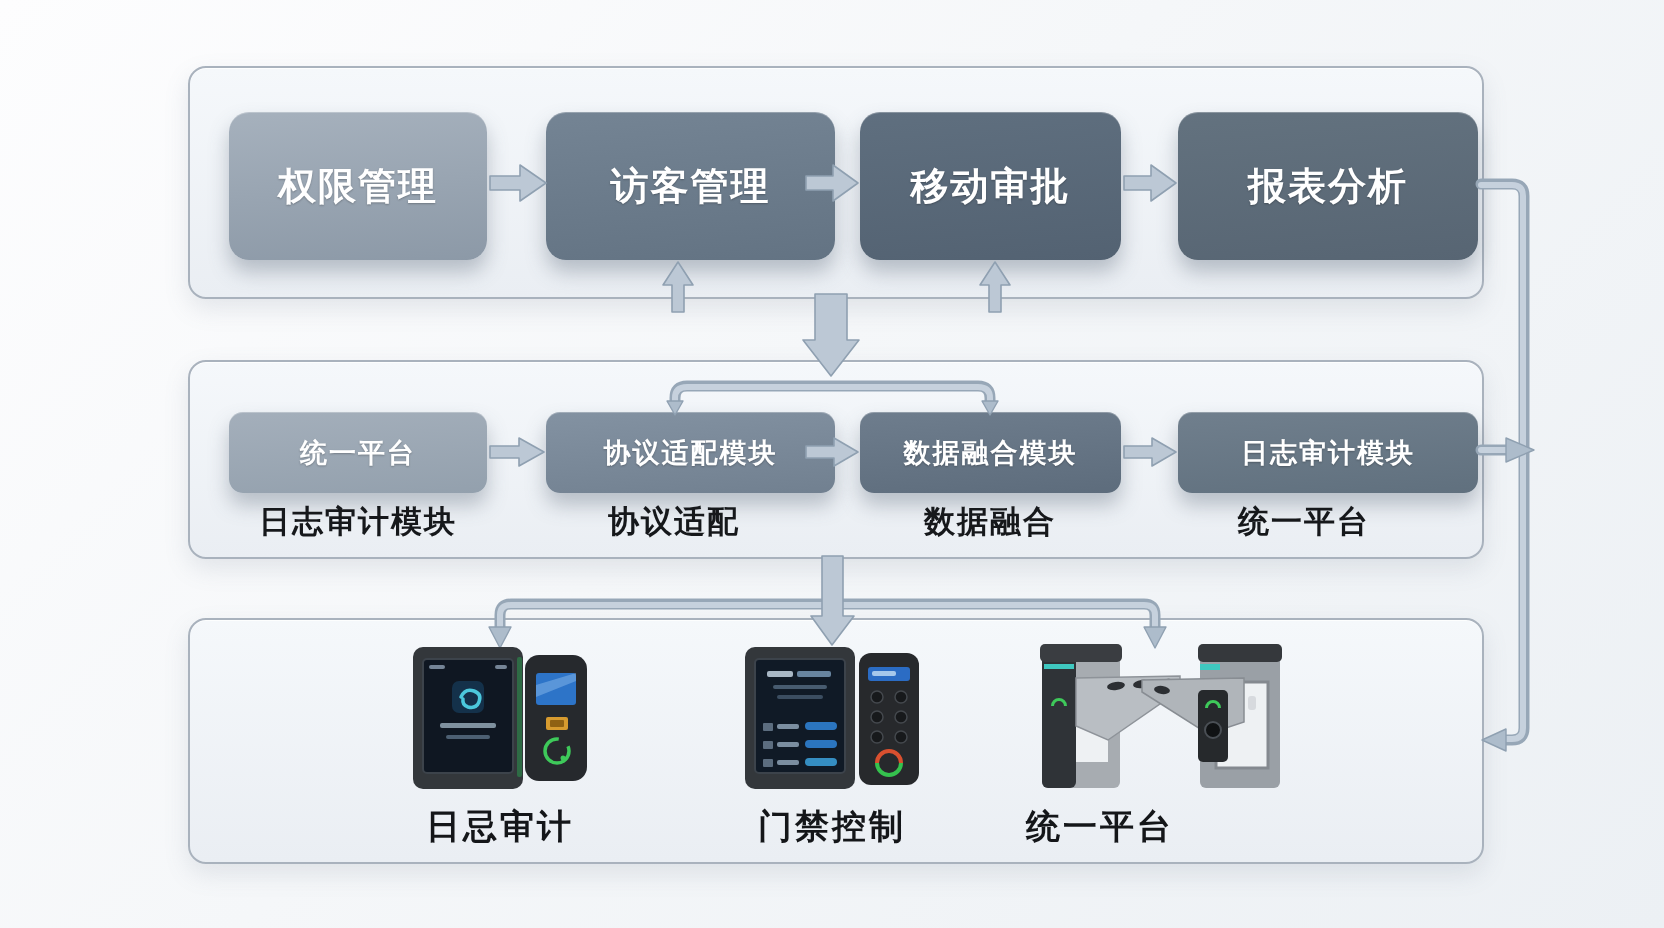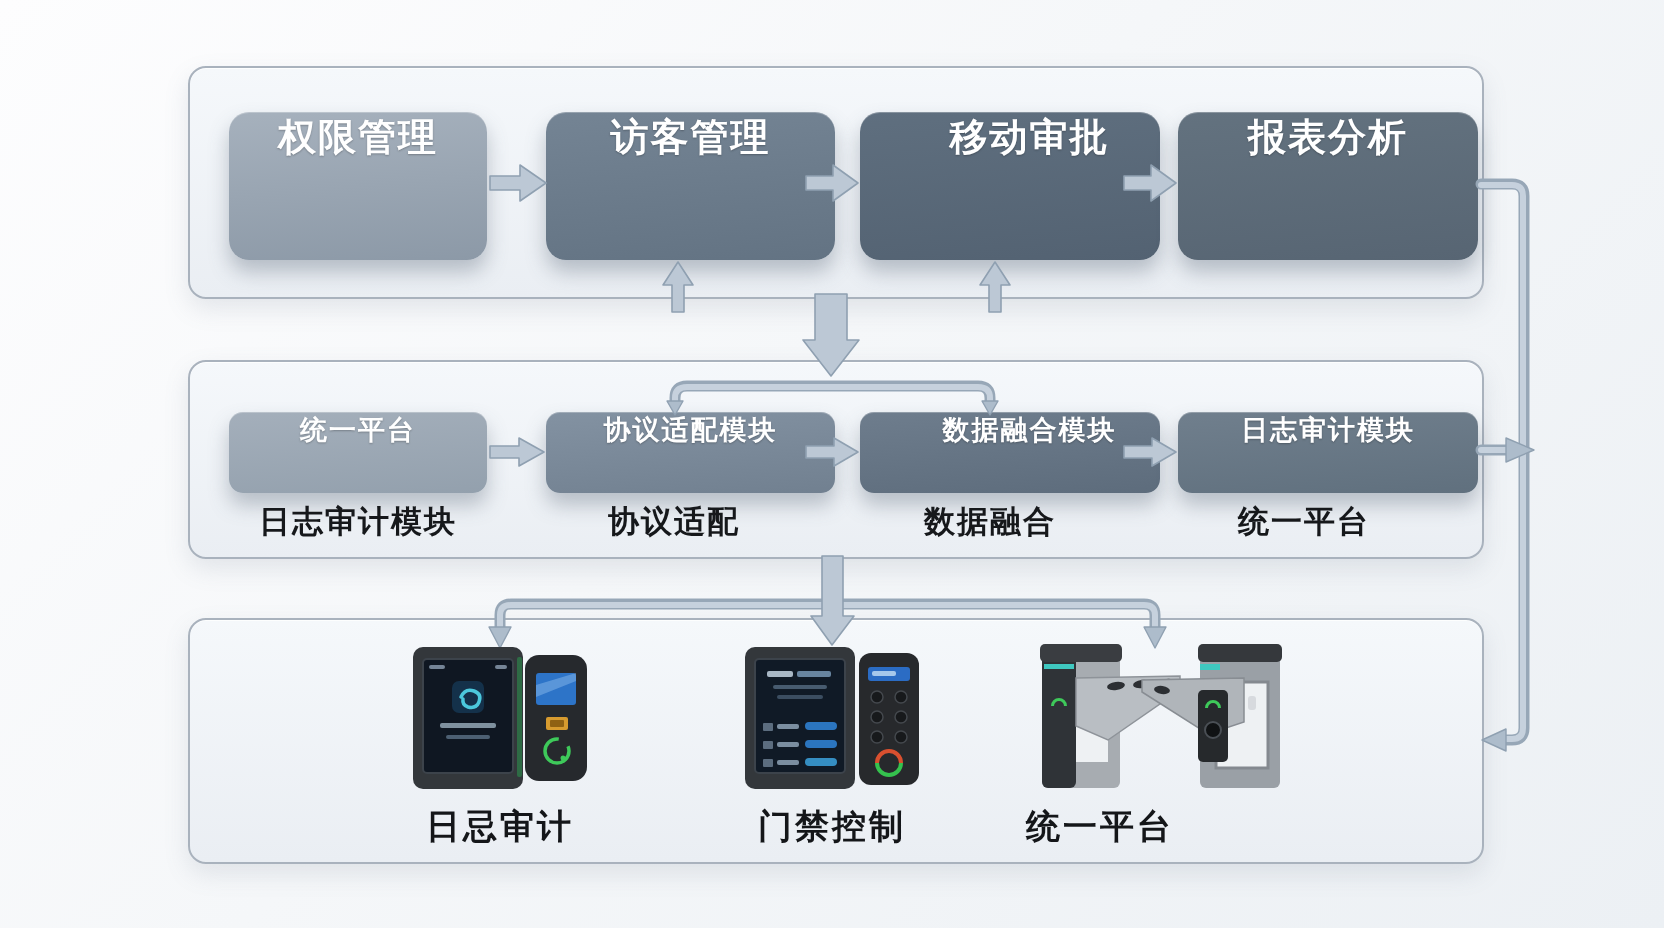--- a/index.html
+++ b/index.html
@@ -11,31 +11,31 @@
   .panel{
     position:absolute;left:188px;width:1292px;
     background:linear-gradient(180deg,#f5f8fb 0%,#eaeef3 100%);
     border:2px solid #a9b2bd;border-radius:18px;
     box-shadow:0 10px 24px rgba(110,125,145,.16), inset 0 1px 0 rgba(255,255,255,.8);
   }
   .panel.top{top:66px;height:229px;}
   .panel.middle{top:360px;height:195px;}
   .panel.bottom{top:618px;height:242px;}
   .node{
-    position:absolute;display:flex;align-items:flex-start;justify-content:center;
+    position:absolute;display:flex;align-items:center;justify-content:center;
     color:#fff;border-radius:20px;
     box-shadow:0 12px 20px rgba(80,95,112,.35), inset 0 1px 0 rgba(255,255,255,.25);
     text-shadow:0 1px 2px rgba(0,0,0,.25);
     letter-spacing:2px;
   }
   .node.toprow{top:112px;height:148px;font-size:38px;font-weight:700;}
   .node.midrow{top:412px;height:81px;font-size:27px;font-weight:600;border-radius:14px;}
   .n1{left:229px;width:258px;}
   .n2{left:546px;width:289px;}
-  .n3{left:860px;width:261px;padding-left:39px;}
+  .n3{left:860px;width:261px;}
   .n4{left:1178px;width:300px;}
   .c-t1{background:linear-gradient(175deg,#a6b1bd 0%,#8c99a7 100%);}
   .c-t2{background:linear-gradient(175deg,#76captured 0%,#637383 100%);}
   .c-t2{background:linear-gradient(175deg,#748494 0%,#637383 100%);}
   .c-t3{background:linear-gradient(175deg,#5f6f7f 0%,#536272 100%);}
   .c-t4{background:linear-gradient(175deg,#63727f 0%,#576573 100%);}
   .c-m1{background:linear-gradient(175deg,#a4afbb 0%,#93a0ad 100%);}
   .c-m2{background:linear-gradient(175deg,#8392a2 0%,#718090 100%);}
   .c-m3{background:linear-gradient(175deg,#6e7d8d 0%,#5d6c7c 100%);}
   .c-m4{background:linear-gradient(175deg,#70captured 0%,#60707e 100%);}

